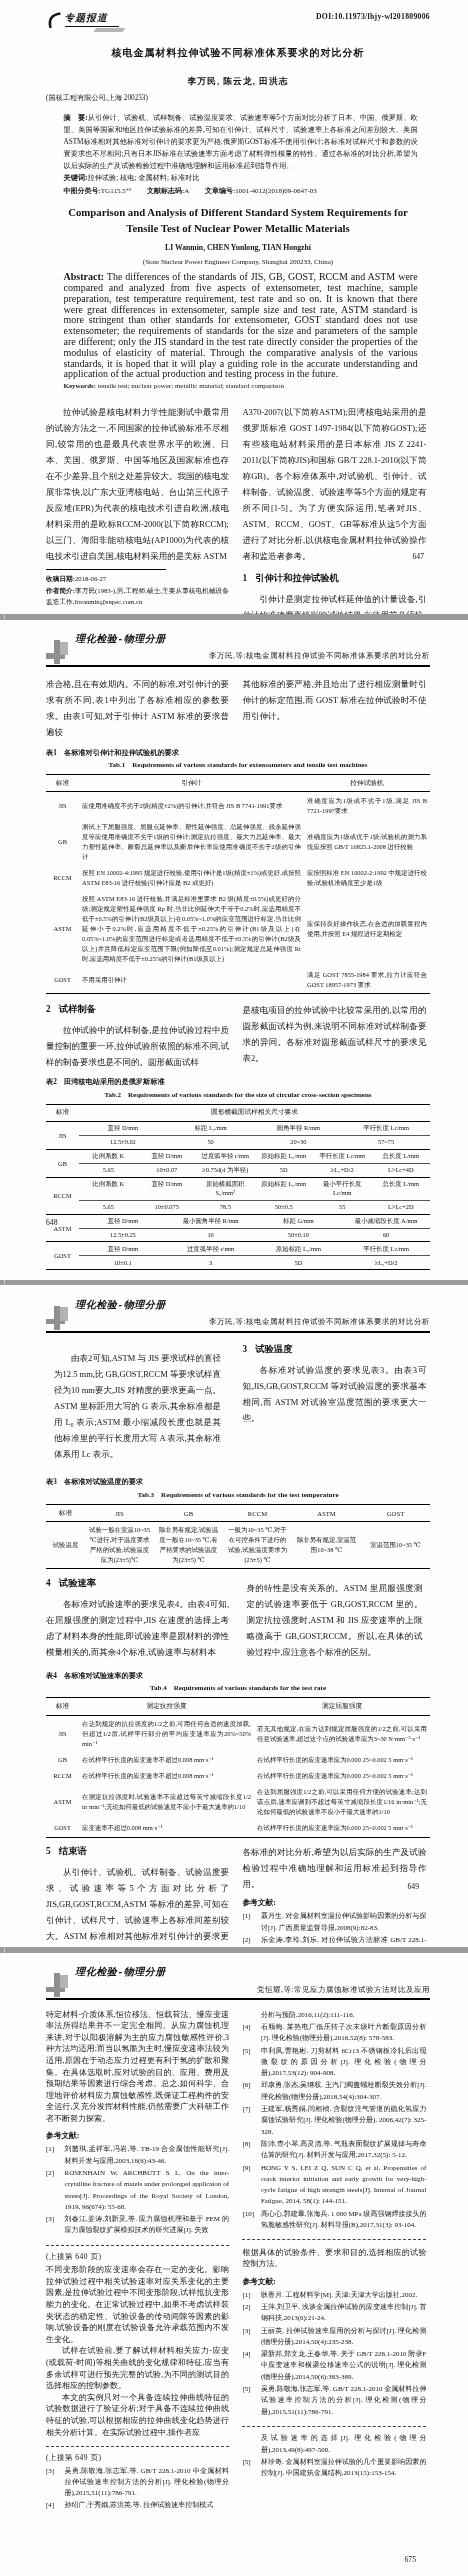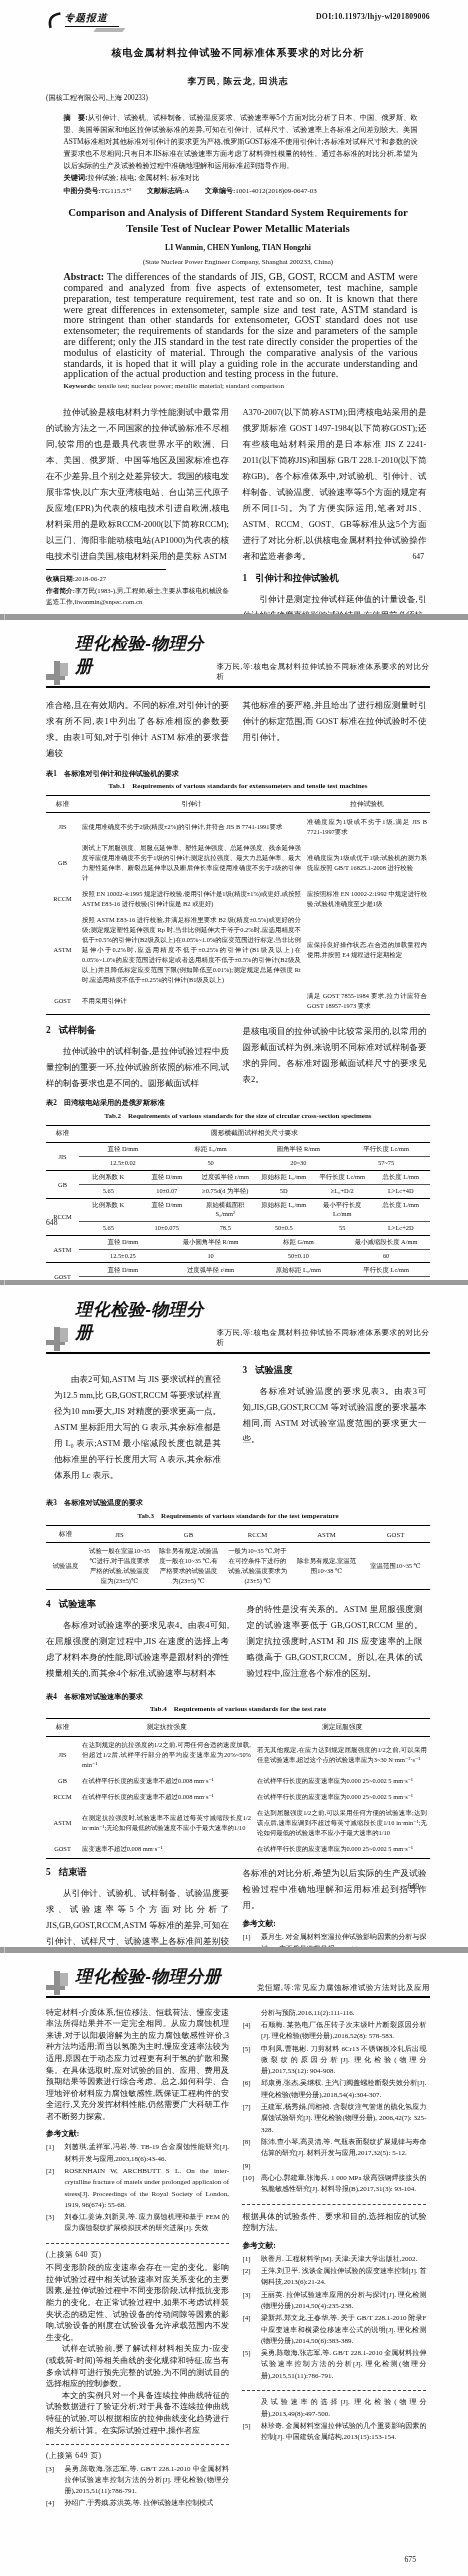--- a/index.html
+++ b/index.html
@@ -44,22 +44,22 @@
   .sec{font-size:9.3px;font-weight:bold;margin:8.2px 0 6.2px;}
   .sec .sno{margin-right:8.2px;}
   .pno{position:absolute;font-size:7.7px;}
 
   
   .runhead{display:flex;align-items:flex-end;border-bottom:2.1px solid #000;padding-bottom:1px;}
   .plogo{width:24px;height:24px;position:relative;margin-right:5.2px;flex:none;}
   .plogo .v{position:absolute;left:8.2px;top:0;width:5.7px;height:24px;background:#8f8f8f;}
   .plogo .h{position:absolute;left:0;top:13.4px;width:18.5px;height:5.2px;background:#8f8f8f;}
   .plogo .sq{position:absolute;left:14px;top:1.5px;width:8.2px;height:13.4px;background:#b3b3b3;}
-  .jname{font-size:17px;font-weight:bold;font-style:italic;letter-spacing:0.5px;
-         font-family:Liberation Sans, sans-serif;padding-bottom:7px;}
+  .jname{font-size:10px;font-weight:bold;font-style:italic;letter-spacing:0.5px;
+         font-family:Liberation Mono, monospace;padding-bottom:18px;}
   .rtitle{margin-left:auto;font-size:7.5px;letter-spacing:0.5px;padding-bottom:2.6px;}
 
   
   .cap-cn{text-align:left;font-size:7.2px;font-weight:bold;margin-top:7.2px;}
   .cap-en{text-align:center;font-size:7px;font-weight:bold;margin-top:2.6px;}
   table{border-collapse:collapse;width:100%;margin-top:4.1px;}
   .btab{border-top:1px solid #000;border-bottom:1px solid #000;font-size:6.4px;}
   .btab th{border-bottom:0.8px solid #000;font-weight:normal;font-size:6.7px;padding:3.6px 2.1px;}
   .btab td{padding:3.1px 3.1px;line-height:10px;vertical-align:middle;}
   .btab td.std{text-align:center;}
@@ -535,20 +535,21 @@
           <div class="ref">
               <span class="no">[7]</span>
               <span class="tx">王建军,杨秀娟,闫相祯. 含裂纹注气管道的硫化氢应力腐蚀试验研究[J]. 理化检验(物理分册), 2006,42(7): 325-328.</span>
             </div>
           <div class="ref">
               <span class="no">[8]</span>
               <span class="tx">陈沛,查小琴,高灵清,等. 气瓶表面裂纹扩展规律与寿命估算的研究[J]. 材料开发与应用,2017,32(5): 5-12.</span>
             </div>
           <div class="ref">
               <span class="no">[9]</span>
+              <span class="tx">HONG Y S, LEI Z Q, SUN C Q, et al. Propensities of crack interior initiation and early growth for very-high-cycle fatigue of high strength steels[J]. Internal of Journal Fatigue, 2014, 58(1): 144-151.</span>
             </div>
           <div class="ref">
               <span class="no">[10]</span>
               <span class="tx">高心心,郭建章,张海兵. 1 000 MPa 级高强钢焊接接头的氢脆敏感性研究[J]. 材料导报(B),2017,31(3): 93-104.</span>
             </div>
 
           <div class="dashsep"></div>
           <p class="cjk4" style="margin:0">根据具体的试验条件、要求和目的,选择相应的试验控制方法。</p>
           <div class="refh">参考文献:</div>
           <div class="ref">

